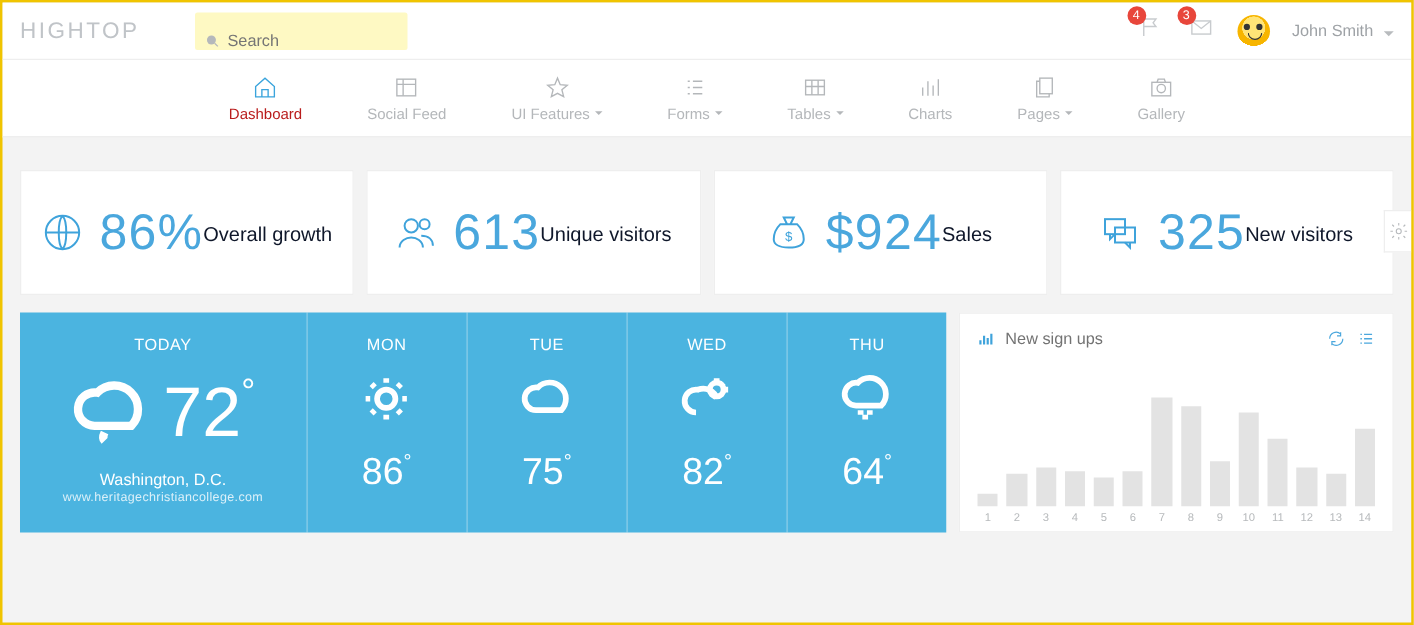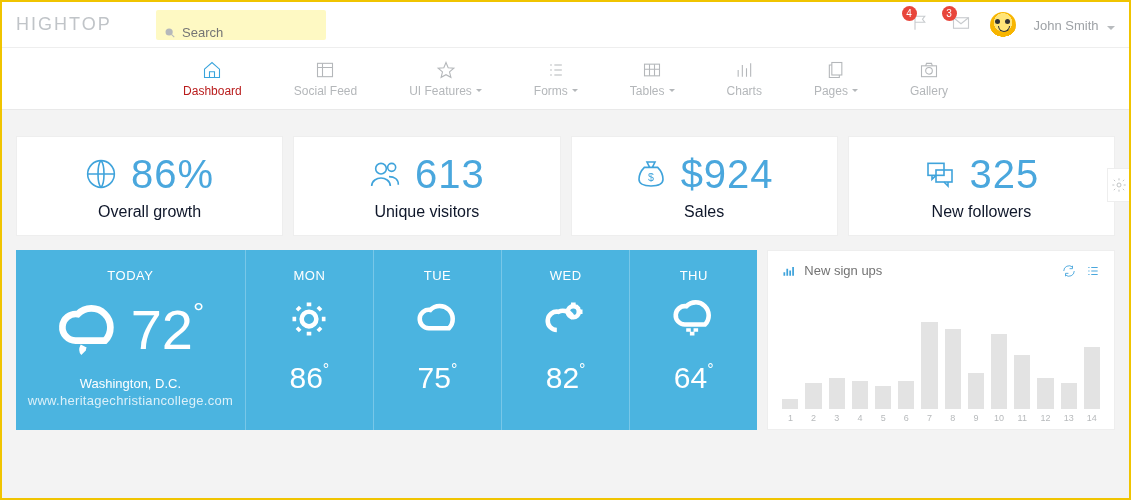--- a/index.html
+++ b/index.html
@@ -22,21 +22,21 @@
   
   .navbar { background: #fff; height: 62px; display: flex; align-items: center; justify-content: center; gap: 52px; border-bottom: 1px solid #e9e9e9; }
   .nav-item { display: flex; flex-direction: column; align-items: center; gap: 4px; color: #b4b7ba; font-size: 12px; cursor: pointer; }
   .nav-item svg { width: 22px; height: 20px; stroke: #b4b7ba; fill: none; stroke-width: 1.3; }
   .nav-item.active { color: #b91c1c; }
   .nav-item.active svg { stroke: #3aa4dc; }
   .nav-label { display: flex; align-items: center; gap: 4px; }
   .nav-caret { width: 0; height: 0; border-left: 3px solid transparent; border-right: 3px solid transparent; border-top: 3px solid #b4b7ba; }
   
   .stats { display: flex; gap: 10px; margin: 26px 14px 0; }
-  .stat { flex: 1; background: #fff; border: 1px solid #eee; height: 100px; display: flex; flex-direction: column; align-items: center; justify-content: center; }
+  .stat { flex: 1; background: #fff; border: 1px solid #eee; height: 100px; display: flex; flex-direction: row; align-items: center; justify-content: center; }
   .stat-top { display: flex; align-items: center; gap: 14px; }
   .stat-top svg { width: 32px; height: 32px; stroke: #3fa3db; fill: none; stroke-width: 1.2; }
   .stat-value { font-size: 40px; color: #4aa7dd; font-weight: 100; letter-spacing: 1px; }
   .stat-label { font-size: 16px; color: #0f172a; margin-top: 6px; }
   .gear-btn { position: absolute; right: 0; top: 166px; width: 22px; height: 34px; background: #fff; border: 1px solid #eee; border-right: none; display: flex; align-items: center; justify-content: center; }
   .gear-btn svg { width: 16px; height: 16px; stroke: #b6b9bc; fill: none; stroke-width: 1.3; }
   
   .row2 { display: flex; gap: 10px; margin: 14px 14px 0; }
   .weather { flex: 7; display: flex; }
   .day { background: #4bb4e0; color: #fff; border-right: 1px solid rgba(255,255,255,.25); display: flex; flex-direction: column; align-items: center; padding: 18px 0 22px; }
@@ -45,21 +45,21 @@
   .day.other { flex: 1; }
   .day-name { font-size: 13px; font-weight: 300; letter-spacing: .5px; margin-bottom: 14px; }
   .today-mid { display: flex; align-items: center; gap: 10px; }
   .today-mid .temp { font-size: 56px; font-weight: 100; }
   .today-mid .deg { font-size: 28px; vertical-align: top; }
   .today svg { width: 64px; height: 64px; stroke: #fff; fill: none; stroke-width: 2.5; }
   .other svg { width: 44px; height: 44px; stroke: #fff; fill: none; stroke-width: 2.5; margin-bottom: 20px; }
   .other .temp { font-size: 30px; font-weight: 100; }
   .other .deg { font-size: 16px; vertical-align: top; }
   .location { font-size: 13px; margin-top: 14px; font-weight: 300; }
-  .watermark { font-size: 13px; letter-spacing: .3px; color: rgba(255,255,255,.8); margin-top: 2px; }
+  .watermark { font-size: 10px; letter-spacing: .3px; color: rgba(255,255,255,.8); margin-top: 2px; }
   .signups { flex: 3; background: #fff; border: 1px solid #eee; padding: 12px 14px 6px; display: flex; flex-direction: column; }
   .su-head { display: flex; align-items: center; }
   .su-head svg.barsicon { width: 14px; height: 14px; stroke: #3fa3db; fill: #3fa3db; margin-right: 8px; }
   .su-title { color: #737373; font-size: 13px; }
   .su-actions { margin-left: auto; display: flex; gap: 10px; }
   .su-actions svg { width: 14px; height: 14px; stroke: #4aa7dd; fill: none; stroke-width: 1.6; }
   .bars { flex: 1; display: flex; align-items: flex-end; gap: 7px; margin-top: 30px; }
   .barcol { flex: 1; display: flex; flex-direction: column; align-items: center; }
   .bar { width: 100%; background: #e3e3e3; }
   .bar-label { font-size: 9px; color: #b7babc; margin-top: 4px; }
@@ -211,21 +211,21 @@
   <div class="stat">
     <div class="stat-top">
       <svg viewBox="0 0 24 24">
           <rect x="3" y="4" width="12" height="9"></rect>
           <path d="M6 13v3l3-3"></path>
           <rect x="9" y="9" width="12" height="9"></rect>
           <path d="M18 18v3l-3-3"></path>
         </svg>
       <span class="stat-value">325</span>
     </div>
-    <div class="stat-label">New followers</div>
+    <div class="stat-label">New visitors</div>
   </div>
 </div>
 <div class="gear-btn">
   <svg viewBox="0 0 24 24">
       <circle cx="12" cy="12" r="3"></circle>
       <path d="M12 2v3M12 19v3M4.2 4.2l2.1 2.1M17.7 17.7l2.1 2.1M2 12h3M19 12h3M4.2 19.8l2.1-2.1M17.7 6.3l2.1-2.1"></path>
     </svg>
 </div>
 
 <div class="row2">

